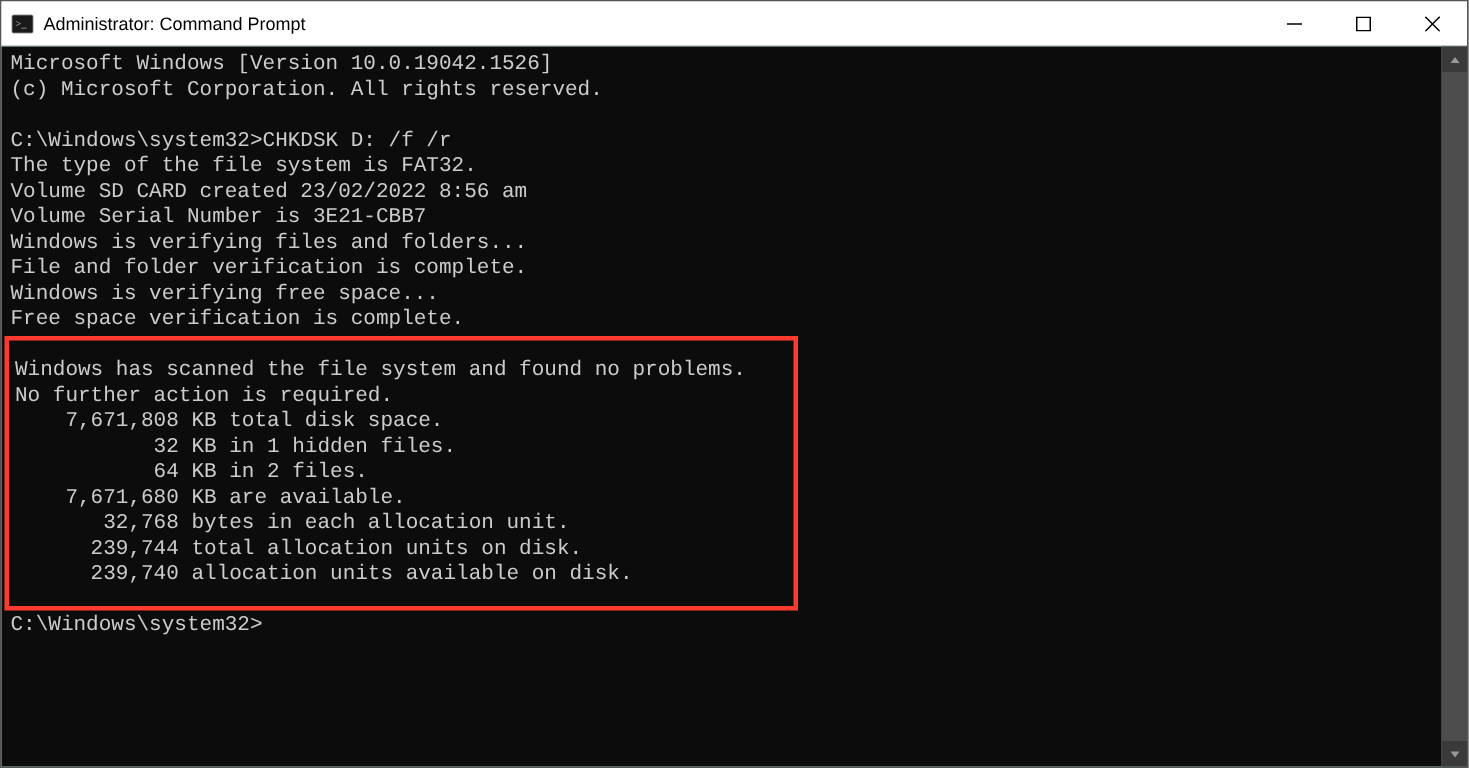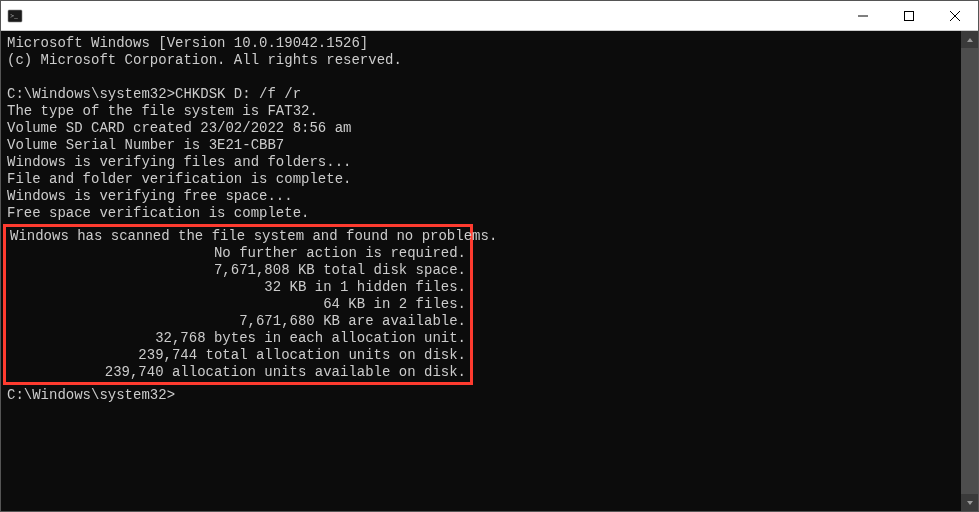--- a/index.html
+++ b/index.html
@@ -95,40 +95,40 @@
   .sb-track { flex: 1; background: #2b2b2b; position: relative; }
   .sb-thumb {
     position: absolute;
     top: 0; left: 0; right: 0;
     height: 100%;
     background: #4d4d4d;
   }
   .highlight-box {
     border: 3px solid #ff3b2f;
     margin: 2px 0 2px -4px;
-    padding: 1px 4px;
+    padding: 12px 4px;
     display: inline-block;
-    width: 470px;
-    text-align: right;
+    width: 529px;
   }
   .line { display: block; }
 </style>
 </head>
 <body>
 
 <div class="window">
 
   <div class="titlebar">
     <div class="title-left">
       <span class="app-icon">
         <svg viewBox="0 0 16 16">
           <rect x="1" y="2" width="14" height="12" rx="1" fill="#1a1a1a" stroke="#888" stroke-width="0.6"></rect>
           <text x="3.2" y="10" font-size="7" fill="#ccc" font-family="Consolas">&gt;_</text>
         </svg>
       </span>
+      <span class="title-text">Administrator: Command Prompt</span>
     </div>
     <div class="win-controls">
       <button class="win-btn">
         <svg viewBox="0 0 10 10">
             <line x1="0" y1="5" x2="10" y2="5" stroke="#000" stroke-width="1"></line>
           </svg>
       </button>
       <button class="win-btn">
         <svg viewBox="0 0 10 10">
             <rect x="0.5" y="0.5" width="9" height="9" fill="none" stroke="#000" stroke-width="1"></rect>

